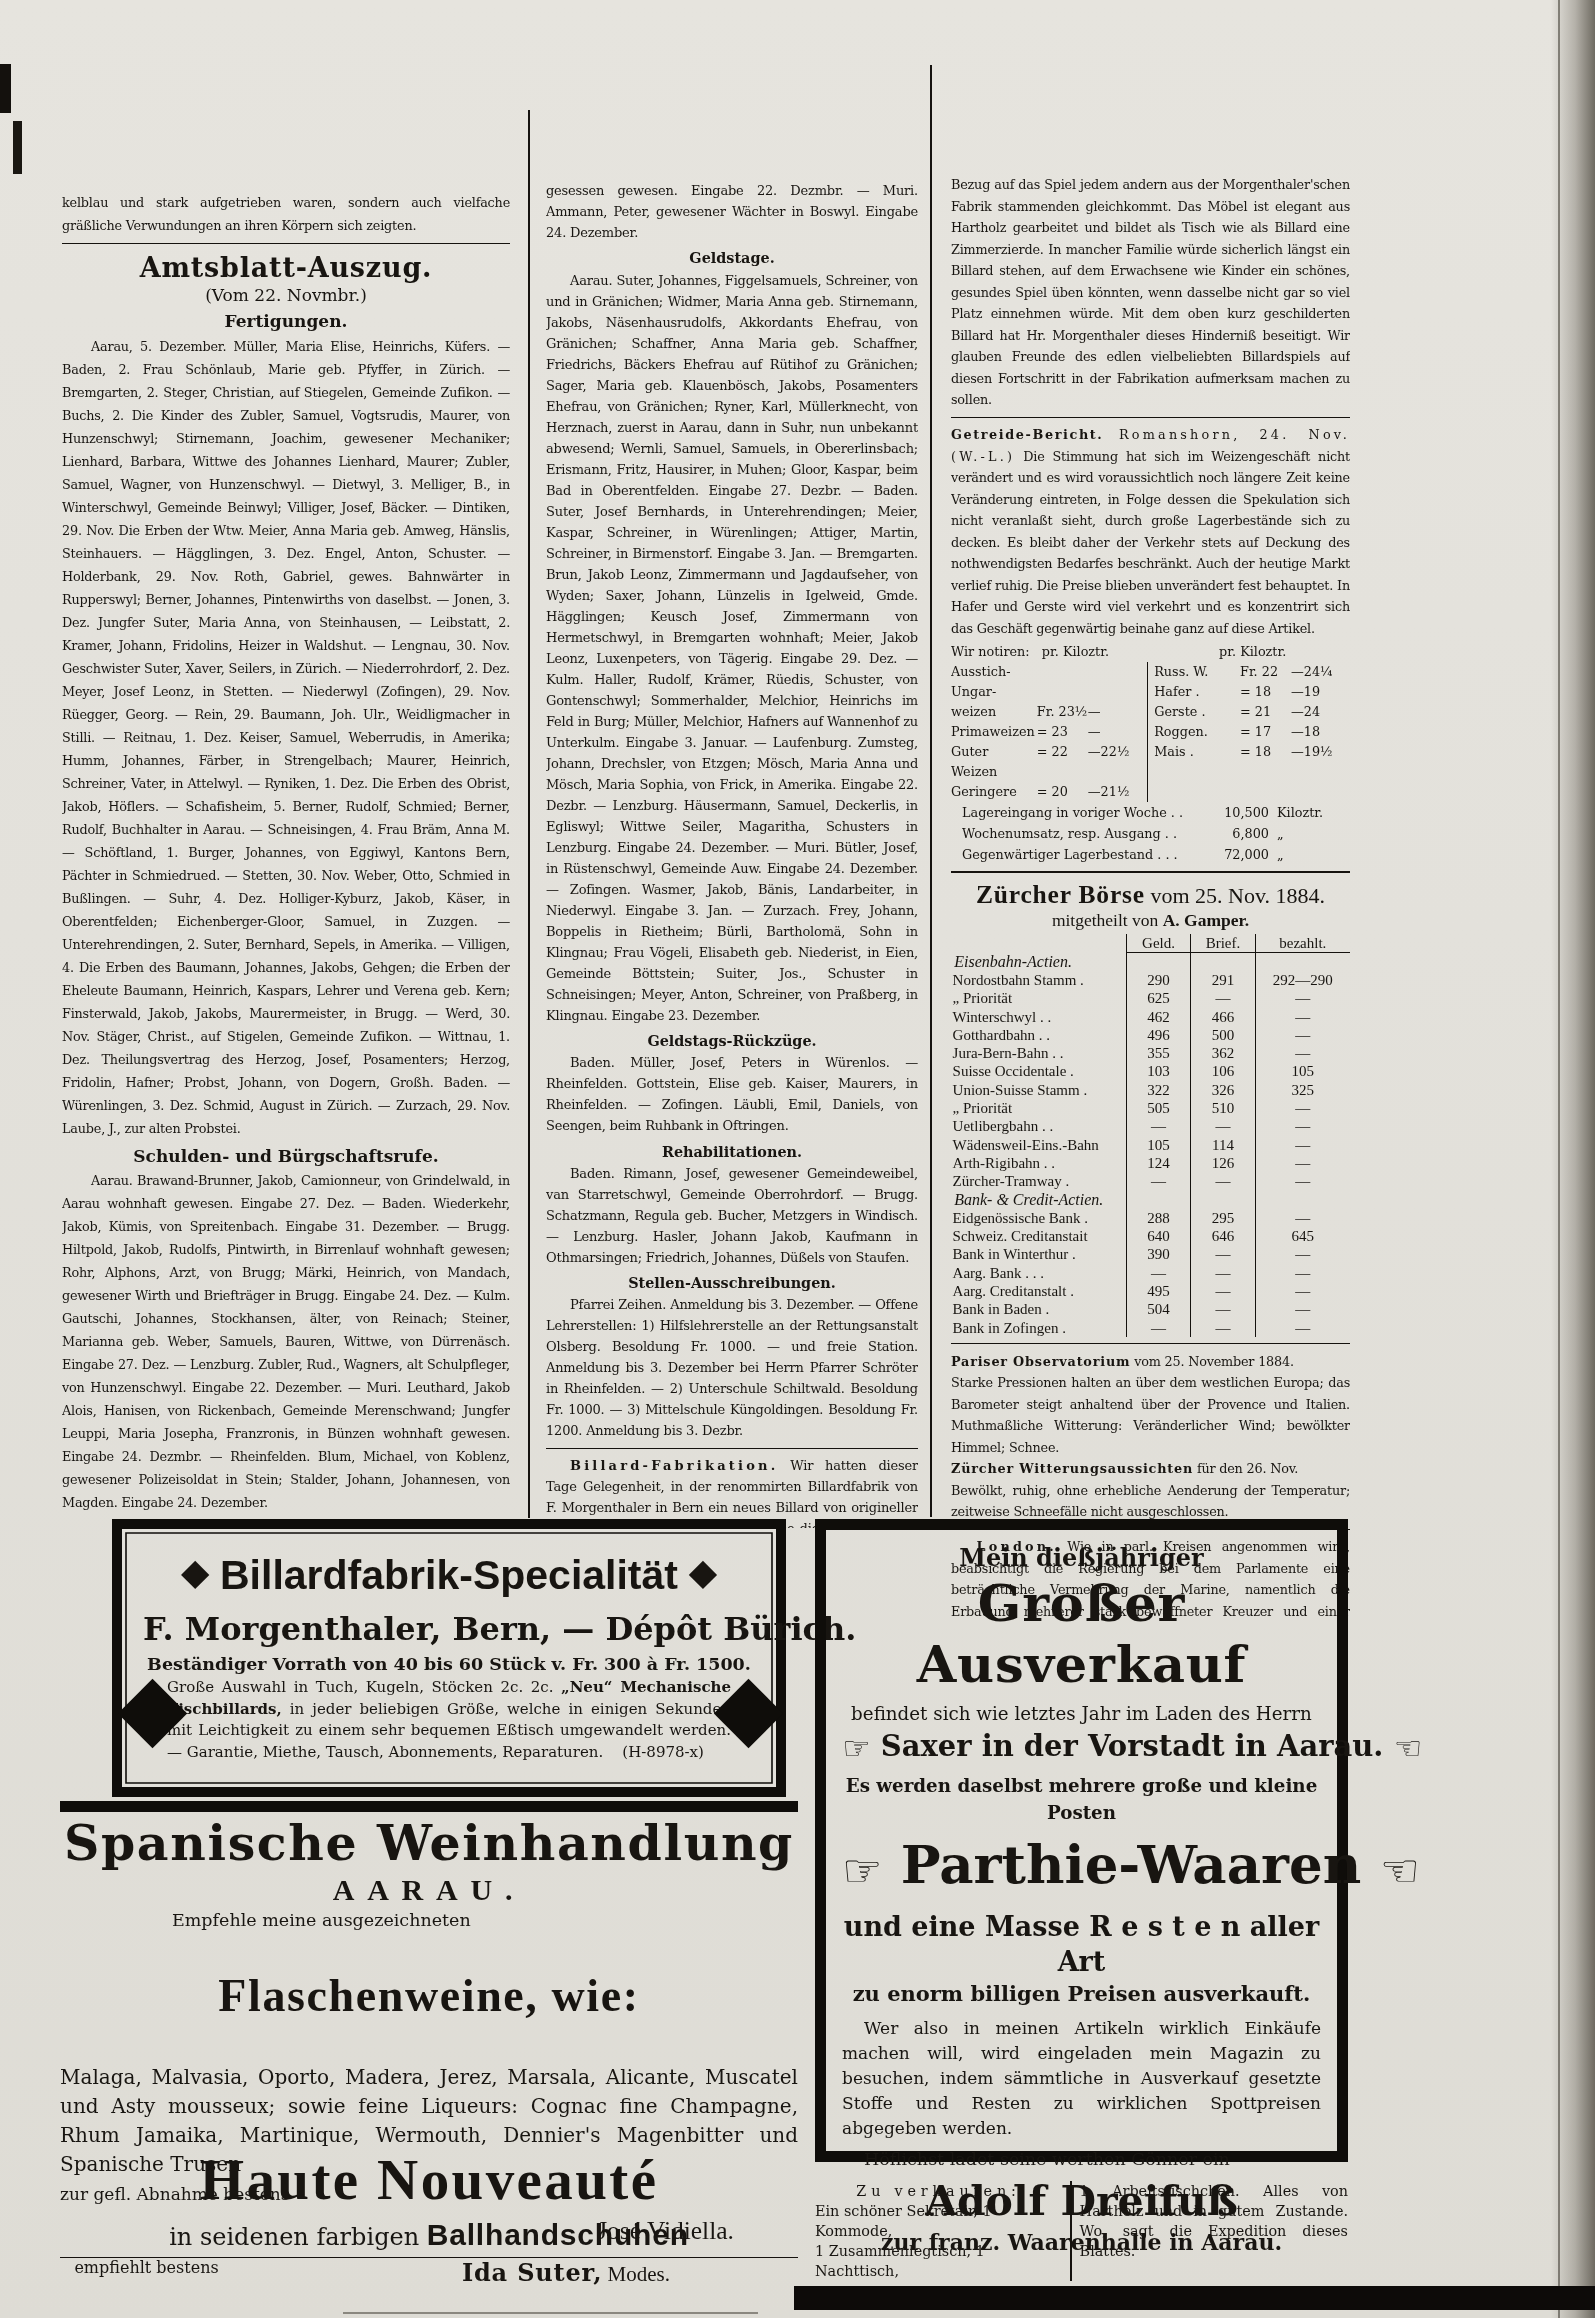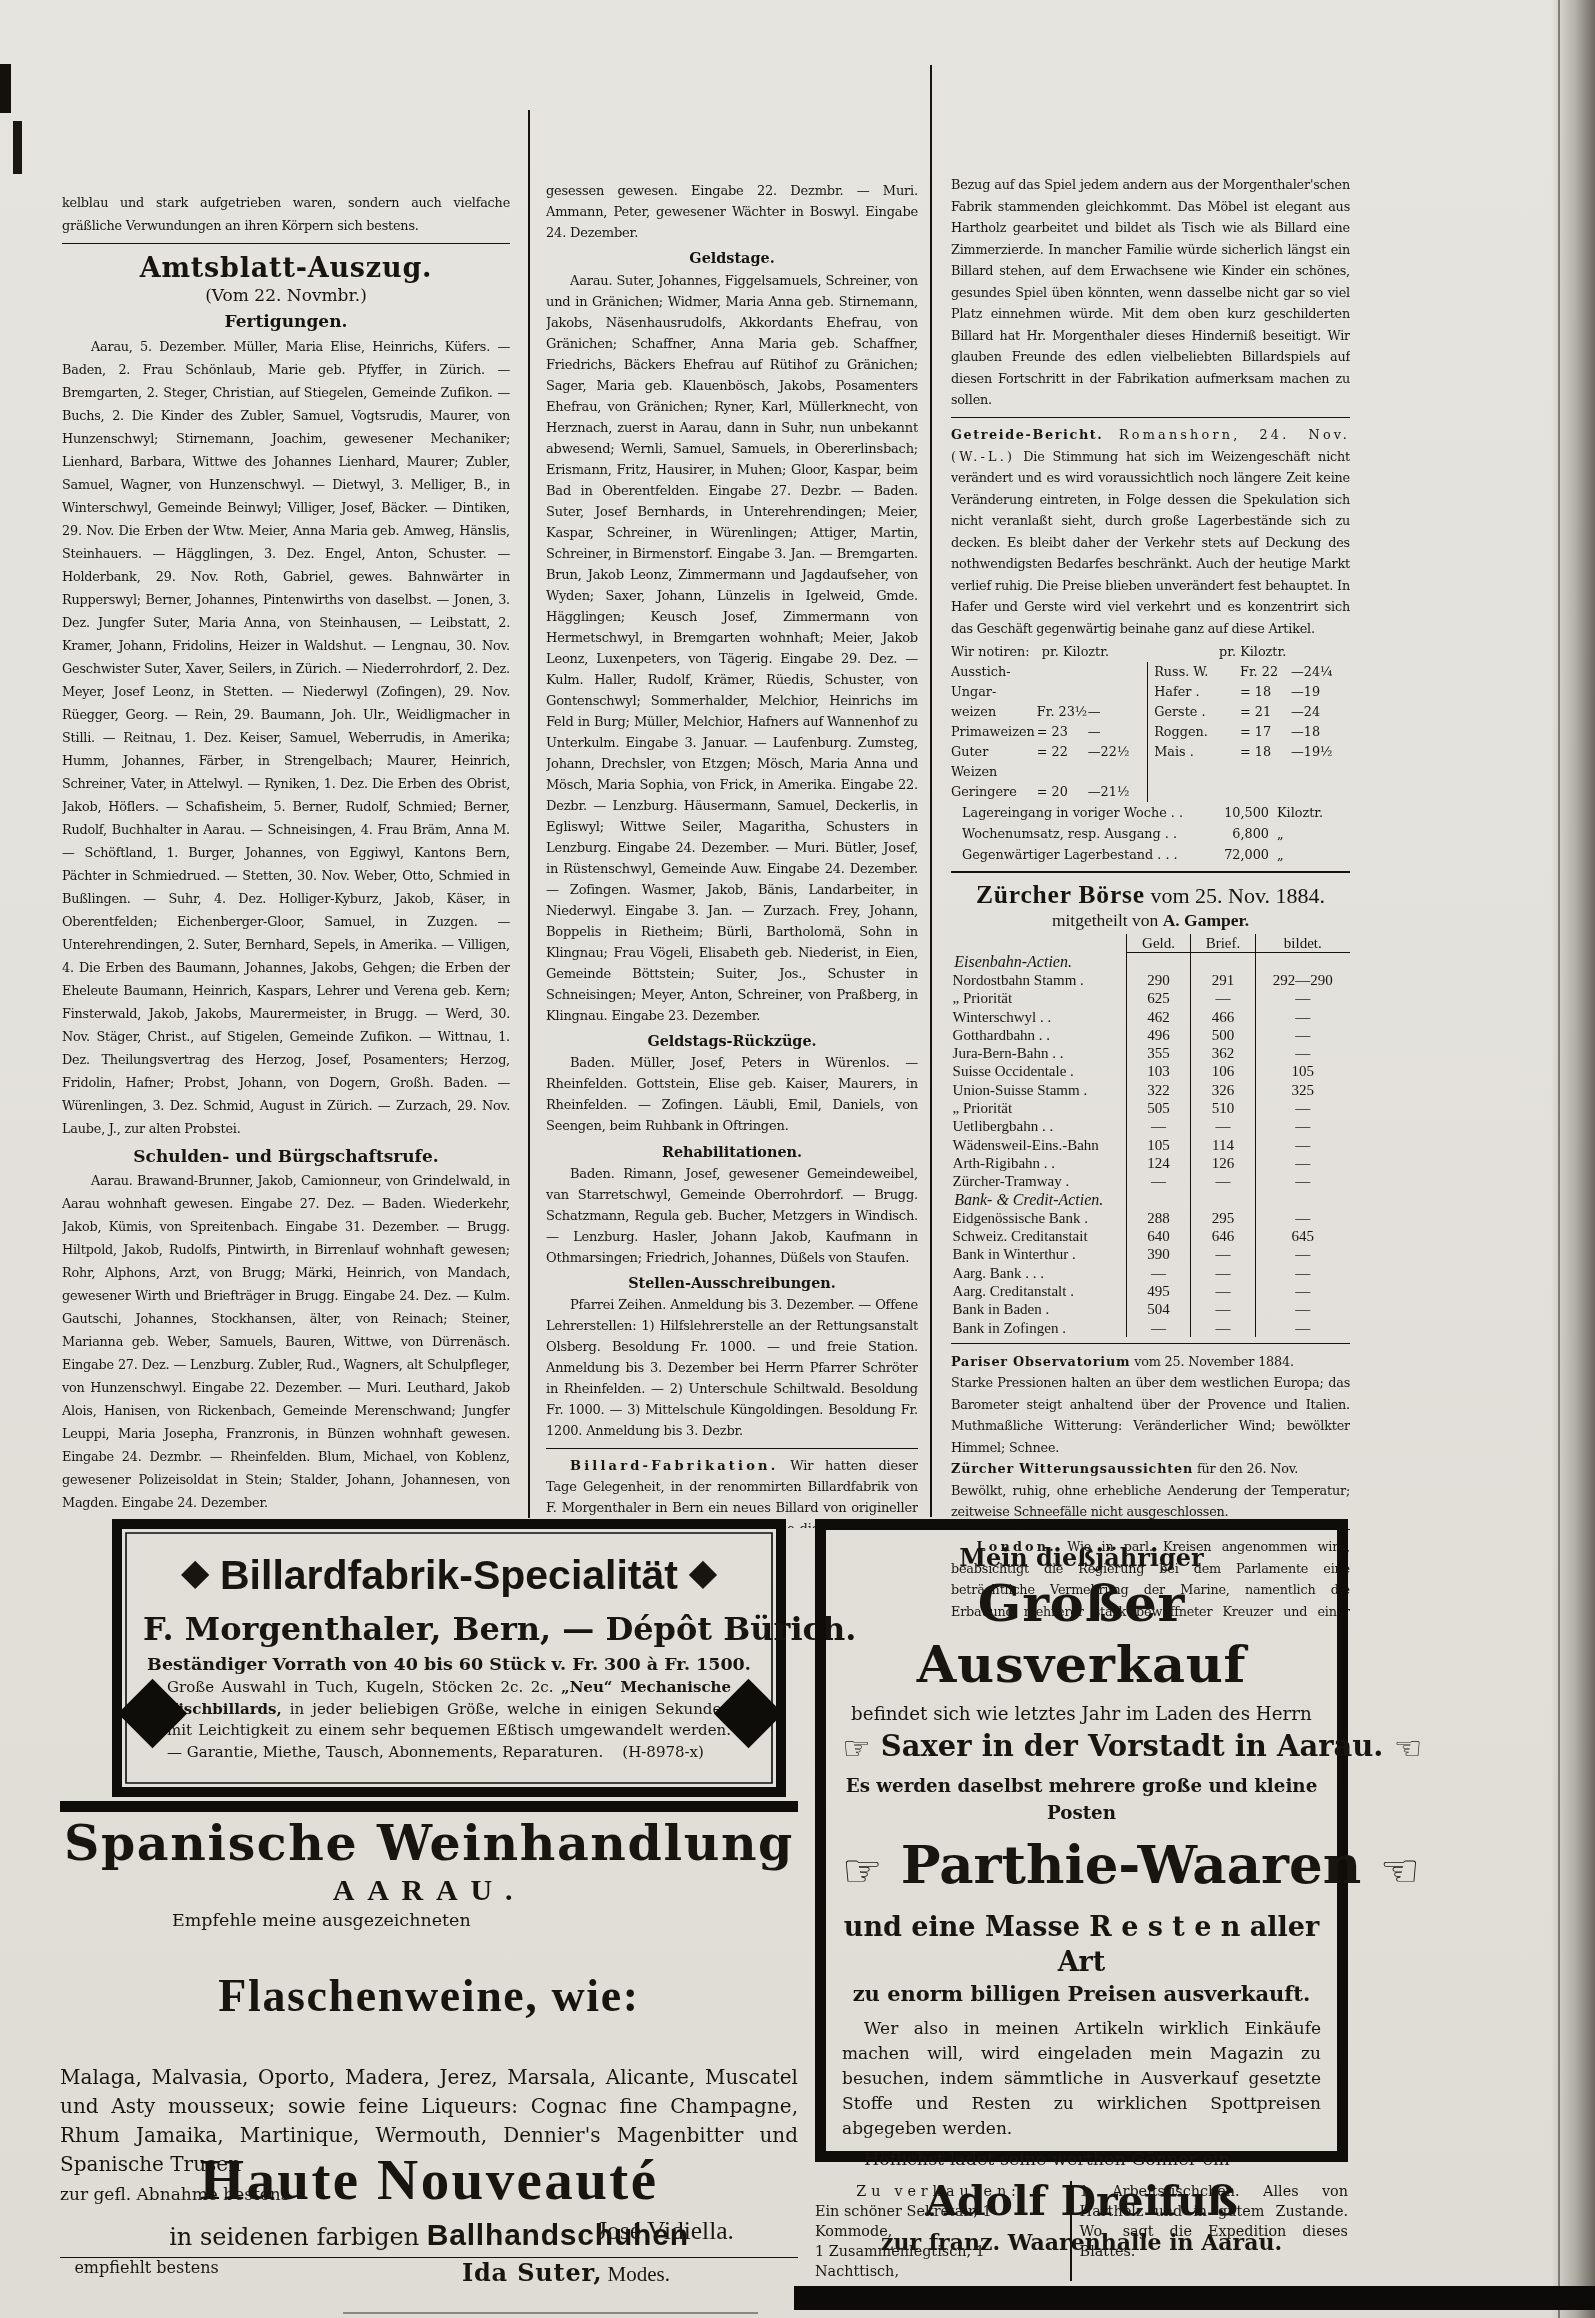--- a/index.html
+++ b/index.html
@@ -152,21 +152,21 @@
   <div class="edge-line"></div>
   <div class="mark1"></div>
   <div class="mark2"></div>
   <div class="bottom-band"></div>
   <div class="bottom-streak"></div>
 
   <div id="divider1" class="vrule"></div>
   <div id="divider2" class="vrule"></div>
 
   <div id="col1" class="col c1">
-    <p class="para noindent">kelblau und stark aufgetrieben waren, sondern auch vielfache gräßliche Verwundungen an ihren Körpern sich bestens.</p>
+    <p class="para noindent">kelblau und stark aufgetrieben waren, sondern auch vielfache gräßliche Verwundungen an ihren Körpern sich zeigten.</p>
     <hr class="rule">
     <div class="main-head">Amtsblatt-Auszug.</div>
     <div class="sub-date">(Vom 22. Novmbr.)</div>
     <div class="subhead">Fertigungen.</div>
     <p class="para">Aarau, 5. Dezember. Müller, Maria Elise, Heinrichs, Küfers. — Baden, 2. Frau Schönlaub, Marie geb. Pfyffer, in Zürich. — Bremgarten, 2. Steger, Christian, auf Stiegelen, Gemeinde Zufikon. — Buchs, 2. Die Kinder des Zubler, Samuel, Vogtsrudis, Maurer, von Hunzenschwyl; Stirnemann, Joachim, gewesener Mechaniker; Lienhard, Barbara, Wittwe des Johannes Lienhard, Maurer; Zubler, Samuel, Wagner, von Hunzenschwyl. — Dietwyl, 3. Melliger, B., in Winterschwyl, Gemeinde Beinwyl; Villiger, Josef, Bäcker. — Dintiken, 29. Nov. Die Erben der Wtw. Meier, Anna Maria geb. Amweg, Hänslis, Steinhauers. — Hägglingen, 3. Dez. Engel, Anton, Schuster. — Holderbank, 29. Nov. Roth, Gabriel, gewes. Bahnwärter in Rupperswyl; Berner, Johannes, Pintenwirths von daselbst. — Jonen, 3. Dez. Jungfer Suter, Maria Anna, von Steinhausen, — Leibstatt, 2. Kramer, Johann, Fridolins, Heizer in Waldshut. — Lengnau, 30. Nov. Geschwister Suter, Xaver, Seilers, in Zürich. — Niederrohrdorf, 2. Dez. Meyer, Josef Leonz, in Stetten. — Niederwyl (Zofingen), 29. Nov. Rüegger, Georg. — Rein, 29. Baumann, Joh. Ulr., Weidligmacher in Stilli. — Reitnau, 1. Dez. Keiser, Samuel, Weberrudis, in Amerika; Humm, Johannes, Färber, in Strengelbach; Maurer, Heinrich, Schreiner, Vater, in Attelwyl. — Ryniken, 1. Dez. Die Erben des Obrist, Jakob, Höflers. — Schafisheim, 5. Berner, Rudolf, Schmied; Berner, Rudolf, Buchhalter in Aarau. — Schneisingen, 4. Frau Bräm, Anna M. — Schöftland, 1. Burger, Johannes, von Eggiwyl, Kantons Bern, Pächter in Schmiedrued. — Stetten, 30. Nov. Weber, Otto, Schmied in Bußlingen. — Suhr, 4. Dez. Holliger-Kyburz, Jakob, Käser, in Oberentfelden; Eichenberger-Gloor, Samuel, in Zuzgen. — Unterehrendingen, 2. Suter, Bernhard, Sepels, in Amerika. — Villigen, 4. Die Erben des Baumann, Johannes, Jakobs, Gehgen; die Erben der Eheleute Baumann, Heinrich, Kaspars, Lehrer und Verena geb. Kern; Finsterwald, Jakob, Jakobs, Maurermeister, in Brugg. — Werd, 30. Nov. Stäger, Christ., auf Stigelen, Gemeinde Zufikon. — Wittnau, 1. Dez. Theilungsvertrag des Herzog, Josef, Posamenters; Herzog, Fridolin, Hafner; Probst, Johann, von Dogern, Großh. Baden. — Würenlingen, 3. Dez. Schmid, August in Zürich. — Zurzach, 29. Nov. Laube, J., zur alten Probstei.</p>
     <div class="subhead">Schulden- und Bürgschaftsrufe.</div>
     <p class="para">Aarau. Brawand-Brunner, Jakob, Camionneur, von Grindelwald, in Aarau wohnhaft gewesen. Eingabe 27. Dez. — Baden. Wiederkehr, Jakob, Kümis, von Spreitenbach. Eingabe 31. Dezember. — Brugg. Hiltpold, Jakob, Rudolfs, Pintwirth, in Birrenlauf wohnhaft gewesen; Rohr, Alphons, Arzt, von Brugg; Märki, Heinrich, von Mandach, gewesener Wirth und Briefträger in Brugg. Eingabe 24. Dez. — Kulm. Gautschi, Johannes, Stockhansen, älter, von Reinach; Steiner, Marianna geb. Weber, Samuels, Bauren, Wittwe, von Dürrenäsch. Eingabe 27. Dez. — Lenzburg. Zubler, Rud., Wagners, alt Schulpfleger, von Hunzenschwyl. Eingabe 22. Dezember. — Muri. Leuthard, Jakob Alois, Hanisen, von Rickenbach, Gemeinde Merenschwand; Jungfer Leuppi, Maria Josepha, Franzronis, in Bünzen wohnhaft gewesen. Eingabe 24. Dezmbr. — Rheinfelden. Blum, Michael, von Koblenz, gewesener Polizeisoldat in Stein; Stalder, Johann, Johannesen, von Magden. Eingabe 24. Dezember.</p>
 
   </div>
 
@@ -269,21 +269,21 @@
 
     <div class="boerse">
       <div class="boerse-title"><b>Zürcher Börse</b><span> vom 25. Nov. 1884.</span></div>
       <div class="boerse-sub"><span>mitgetheilt von </span><b>A. Gamper.</b></div>
       <table class="bt">
         <thead>
           <tr>
             <th></th>
             <th class="num">Geld.</th>
             <th class="num">Brief.</th>
-            <th class="num paid">bildet.</th>
+            <th class="num paid">bezahlt.</th>
           </tr>
         </thead>
         <tbody>
             <tr>
               <td class="grp">Eisenbahn-Actien.</td>
               <td class="num"></td>
               <td class="num"></td>
               <td class="num paid"></td>
             </tr>
             <tr>

